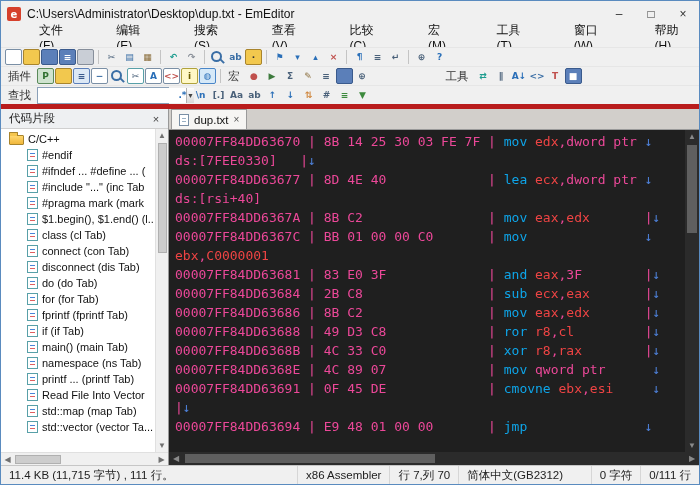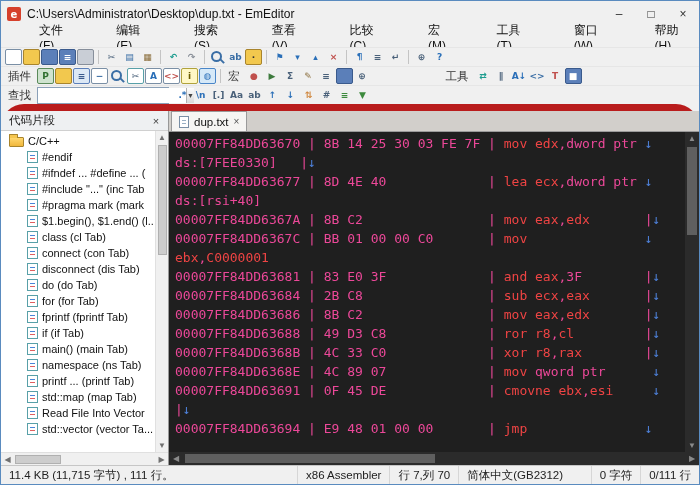--- a/index.html
+++ b/index.html
@@ -34,21 +34,21 @@
   .shape-mag::before { content:""; position:absolute; width:7px; height:7px; border:2px solid #3a6ea5;
                        border-radius:50%; left:2px; top:2px; }
   .shape-mag::after { content:""; position:absolute; width:6px; height:2px; background:#3a6ea5;
                       transform:rotate(45deg); right:1px; bottom:3px; }
   .combo { width:132px; height:17px; background:#fff; border:1px solid #8aa0b8; display:flex; margin-right:4px; }
   .combo-input { flex:1; border:0; outline:0; font-size:11px; padding:0 3px; background:#fff; }
   .combo-btn { width:15px; background:linear-gradient(#fdfdfd,#d8d8d8); border-left:1px solid #b0b0b0;
                font-size:7px; display:flex; align-items:center; justify-content:center; color:#444; }
 
   
-  .main { flex:1; display:flex; min-height:0; border-top:7px solid #b91c1c;border-radius:23px; }
+  .main { flex:1; display:flex; min-height:0; border-top:5px solid #b91c1c; }
 
   
   .sidepanel { width:168px; flex:none; display:flex; flex-direction:column; background:#fff;
                border-right:1px solid #989898; }
   .panel-header { height:20px; background:#eef0f2; border-bottom:1px solid #d0d0d0; display:flex;
                   align-items:center; padding:0 4px 0 8px; font-size:11.5px; color:#222; flex:none; }
   .panel-close { margin-left:auto; font-size:11px; color:#444; width:16px; text-align:center; }
   .tree-wrap { flex:1; display:flex; min-height:0; }
   .tree { flex:1; overflow:hidden; padding-top:2px; }
   .trow { height:16px; display:flex; align-items:center; gap:4px; padding-left:26px; font-size:11px;
@@ -78,21 +78,21 @@
   .tab { height:20px; background:#f6f5f3; border:1px solid #9a9a9a; border-bottom:none;
          display:flex; align-items:center; padding:0 7px; gap:5px; font-size:11.5px; color:#111; }
   .doc-icon { width:10px; height:12px; background:#fff; border:1px solid #7a8fa5; position:relative; flex:none; }
   .doc-icon::before { content:""; position:absolute; left:2px; right:2px; top:3px; height:1px;
                       background:#9ab0c4; box-shadow:0 3px 0 #9ab0c4; }
   .tab-close { font-size:10px; color:#555; }
 
   .editor-wrap { flex:1; display:flex; min-height:0; background:#1f1f1f; }
   .editor { flex:1; overflow:hidden; padding:2px 0 0 6px; font:13px "DejaVu Sans Mono", monospace; }
   .ed-row { height:19px; line-height:19px; white-space:pre; }
-  .c-w { color:#ec4899; } .c-m { color:#ef4444; } .c-r { color:#ef4444; } .c-b { color:#4d7fd6; }
+  .c-w { color:#ec4899; } .c-m { color:#0ea5e9; } .c-r { color:#ef4444; } .c-b { color:#4d7fd6; }
 
   .dscroll-v { width:14px; flex:none; background:#2b2b2b; display:flex; flex-direction:column; align-items:center; }
   .dscroll-h { height:13px; flex:none; background:#2b2b2b; display:flex; align-items:center; }
   .d-arrow { color:#8a8a8a; font-size:8px; width:14px; height:13px; display:flex; align-items:center;
              justify-content:center; flex:none; }
   .d-thumb-v { width:10px; height:88px; background:#5f5f5f; margin-top:2px; }
   .d-thumb-h { width:250px; height:9px; background:#5f5f5f; margin-left:2px; }
   .d-fill { flex:1; }
 
   
@@ -287,25 +287,25 @@
             <div class="trow">
               <span class="sn-icon"></span>
               <span>namespace (ns Tab)</span>
             </div>
             <div class="trow">
               <span class="sn-icon"></span>
               <span>printf ... (printf Tab)</span>
             </div>
             <div class="trow">
               <span class="sn-icon"></span>
+              <span>Read File Into Vector</span>
+            </div>
+            <div class="trow">
+              <span class="sn-icon"></span>
               <span>std::map (map Tab)</span>
-            </div>
-            <div class="trow">
-              <span class="sn-icon"></span>
-              <span>Read File Into Vector</span>
             </div>
             <div class="trow">
               <span class="sn-icon"></span>
               <span>std::vector (vector Ta...</span>
             </div>
           </div>
         <div class="lscroll-v">
           <div class="l-arrow">▲</div>
           <div class="l-thumb-v"></div>
           <div class="l-fill"></div>

